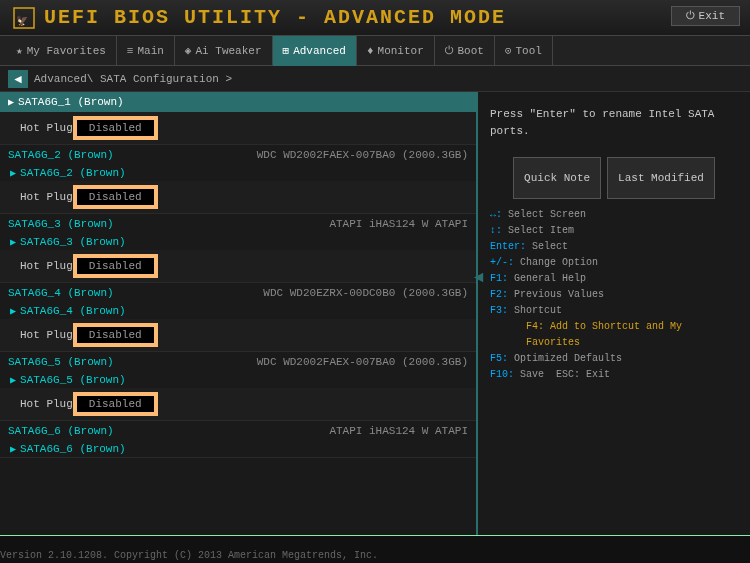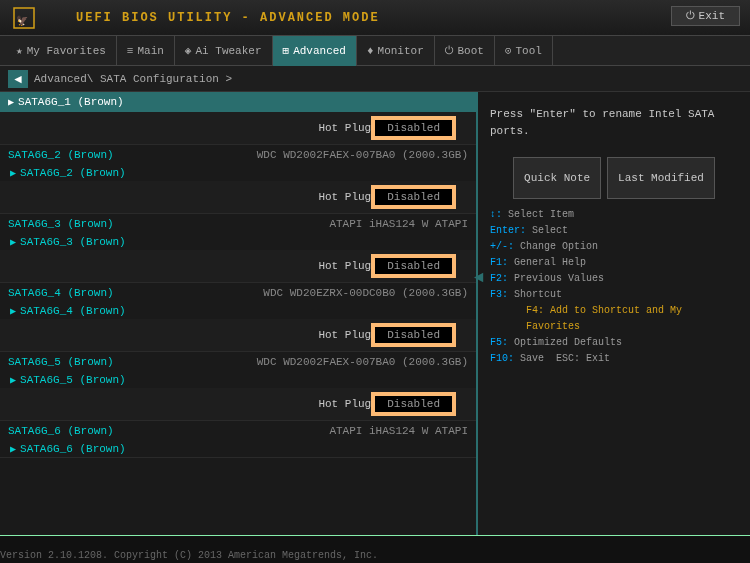--- a/index.html
+++ b/index.html
@@ -28,25 +28,24 @@
       display: flex;
       align-items: center;
       gap: 6px;
     }
     #header-logo .logo-icon {
       width: 28px;
       height: 28px;
     }
     #header-title {
       color: #d4a017;
-      font-size: 12px;
+      font-size: 20px;
       font-weight: bold;
       letter-spacing: 2px;
       text-transform: uppercase;
-      margin-left: 32px;
     }
     #exit-btn {
       position: absolute;
       right: 10px;
       top: 6px;
       background: #333;
       border: 1px solid #555;
       color: #c8c8c8;
       padding: 3px 14px;
       cursor: pointer;
@@ -148,21 +147,21 @@
       display: flex;
       align-items: center;
       padding: 2px 10px;
       font-size: 11px;
       color: #00d0d0;
       gap: 4px;
     }
 
     .hot-plug-row {
       display: flex;
-      justify-content: flex-end;
+      justify-content: flex-start;
       align-items: center;
       padding: 4px 20px;
       font-size: 11px;
       color: #c8c8c8;
       background: #1e1e1e;
     }
 
     .disabled-btn {
       background: #000000;
       border: 4px solid #fdba74;
@@ -391,20 +390,21 @@
     <div style="position:absolute;left:-4px;top:40%;color:#2a6e6e;font-size:16px;">◄</div>
 
     <div class="help-text">Press "Enter" to rename Intel SATA ports.</div>
 
     <div class="quick-buttons">
       <button class="quick-btn">Quick Note</button>
       <button class="quick-btn">Last Modified</button>
     </div>
 
     <div class="shortcuts">
+      <div><span class="highlight">↔:</span> Select Screen</div>
       <div><span class="highlight">↕:</span> Select Item</div>
       <div><span class="highlight">Enter:</span> Select</div>
       <div><span class="highlight">+/-:</span> Change Option</div>
       <div><span class="highlight">F1:</span> General Help</div>
       <div><span class="highlight">F2:</span> Previous Values</div>
       <div><span class="highlight">F3:</span> Shortcut</div>
       <div style="color:#d4a017;margin-left:36px;"><span>F4:</span> Add to Shortcut and My Favorites</div>
       <div><span class="highlight">F5:</span> Optimized Defaults</div>
       <div><span class="highlight">F10:</span> Save &nbsp;ESC: Exit</div>
     </div>

